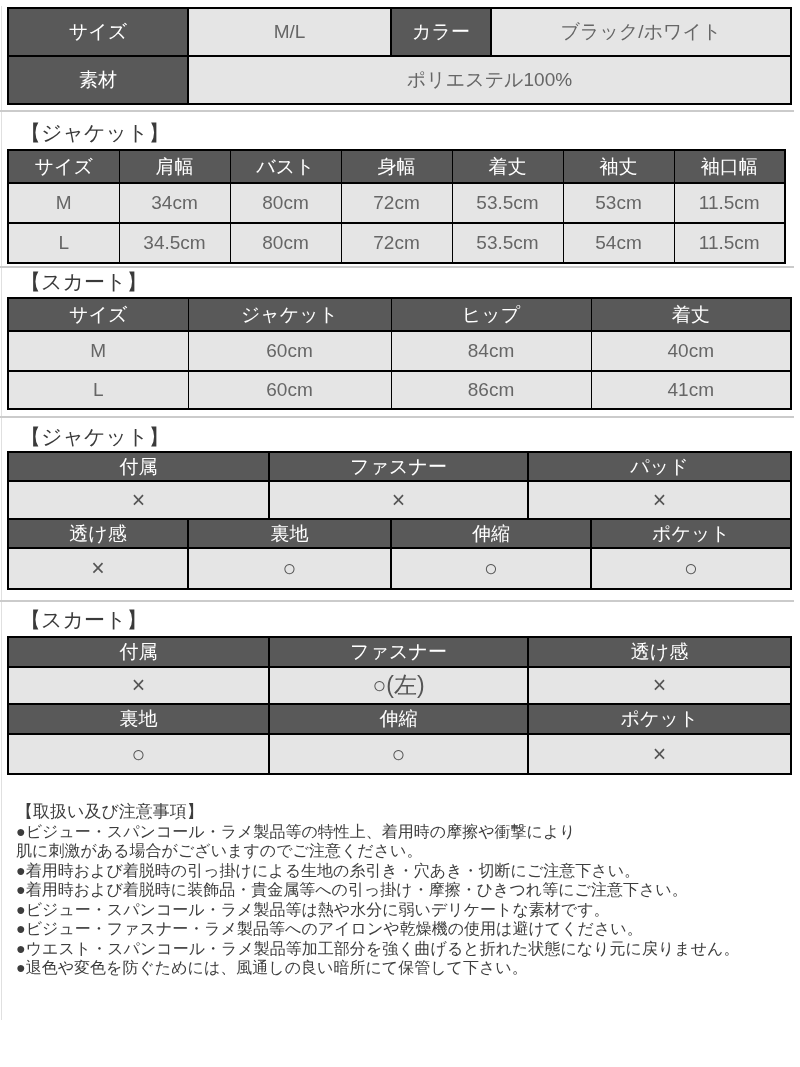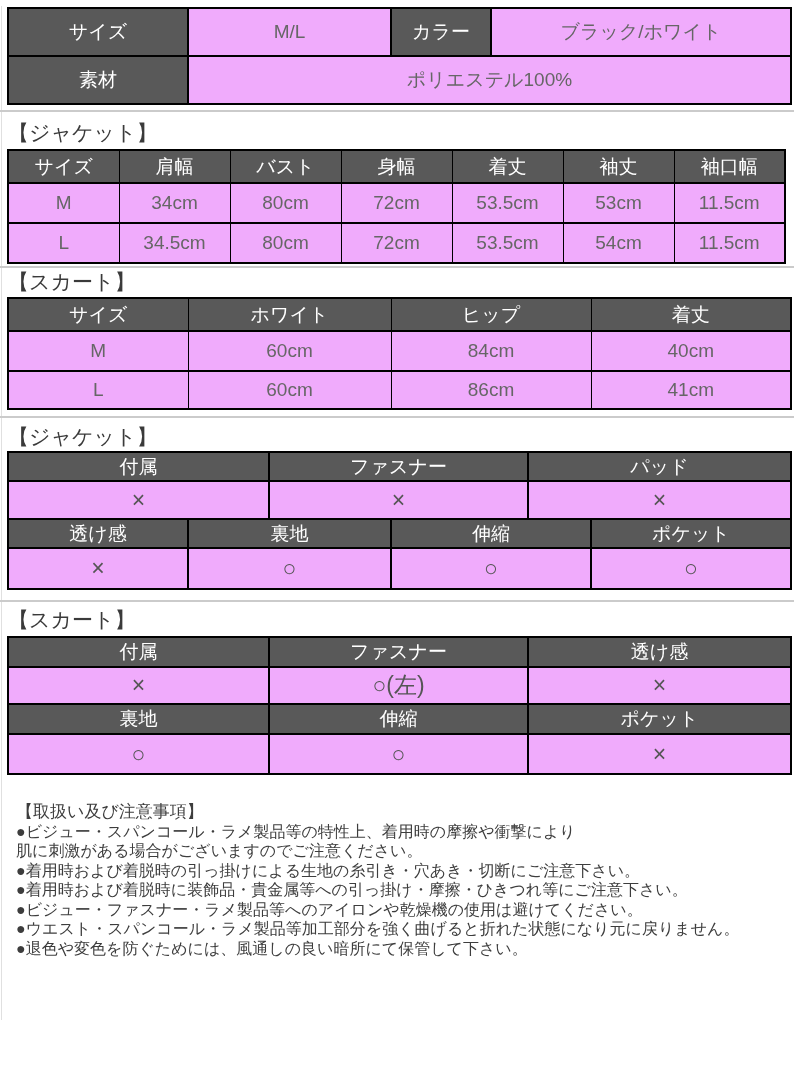--- a/index.html
+++ b/index.html
@@ -3,23 +3,23 @@
 <meta charset="utf-8">
 <style>
   * { margin:0; padding:0; box-sizing:border-box; }
   html,body { width:800px; height:1067px; background:#ffffff;
               font-family:"Liberation Sans", sans-serif; }
   body { position:relative; overflow:hidden; }
 
   .edge-line { position:absolute; left:1px; top:6px; width:1px; height:1014px; background:#e0e0e0; }
   .divider { position:absolute; left:0; width:794px; height:2px; background:#cbcbcb; }
 
-  .slabel { position:absolute; left:8px; font-size:21px; color:#3a3a3a; white-space:nowrap; }
-
-  table.tbl { border-collapse:collapse; table-layout:fixed; position:absolute; background:#f0abfc; }
+  .slabel { position:absolute; left:20px; font-size:21px; color:#3a3a3a; white-space:nowrap; }
+
+  table.tbl { border-collapse:collapse; table-layout:fixed; position:absolute; background:#e5e5e5; }
   .tbl td { text-align:center; vertical-align:middle; padding:0; overflow:hidden; white-space:nowrap; }
 
   
   .t1 td { border:2px solid #000; }
   
   .t2 { border:2px solid #000; }
   .t2 td { border:1px solid #000; border-top:2px solid #000; border-bottom:2px solid #000; }
 
   .hdr { background:#595959; color:#ffffff; font-size:19px; }
   .val { color:#666666; font-size:19px; }
@@ -96,21 +96,21 @@
 <table class="tbl t2" style="top:297px;left:7px;width:783px;">
   <colgroup>
       <col style="width:180px">
       <col style="width:203px">
       <col style="width:200px">
       <col style="width:200px">
     </colgroup>
   <tbody>
       <tr style="height:33px;">
     <td class="hdr">サイズ</td>
-    <td class="hdr">ホワイト</td>
+    <td class="hdr">ジャケット</td>
     <td class="hdr">ヒップ</td>
     <td class="hdr">着丈</td>
   </tr>
   <tr style="height:40px;">
     <td class="val">M</td>
     <td class="val">60cm</td>
     <td class="val">84cm</td>
     <td class="val">40cm</td>
   </tr>
   <tr style="height:38px;">
@@ -208,16 +208,17 @@
   </tr>
 </tbody>
   </table>
 
 <div class="notes">
   <div style="font-size:17px;">【取扱い及び注意事項】</div>
   <div>●ビジュー・スパンコール・ラメ製品等の特性上、着用時の摩擦や衝撃により</div>
   <div>肌に刺激がある場合がございますのでご注意ください。</div>
   <div>●着用時および着脱時の引っ掛けによる生地の糸引き・穴あき・切断にご注意下さい。</div>
   <div>●着用時および着脱時に装飾品・貴金属等への引っ掛け・摩擦・ひきつれ等にご注意下さい。</div>
+  <div>●ビジュー・スパンコール・ラメ製品等は熱や水分に弱いデリケートな素材です。</div>
   <div>●ビジュー・ファスナー・ラメ製品等へのアイロンや乾燥機の使用は避けてください。</div>
   <div>●ウエスト・スパンコール・ラメ製品等加工部分を強く曲げると折れた状態になり元に戻りません。</div>
   <div>●退色や変色を防ぐためには、風通しの良い暗所にて保管して下さい。</div>
 </div>
 
 </body></html>

